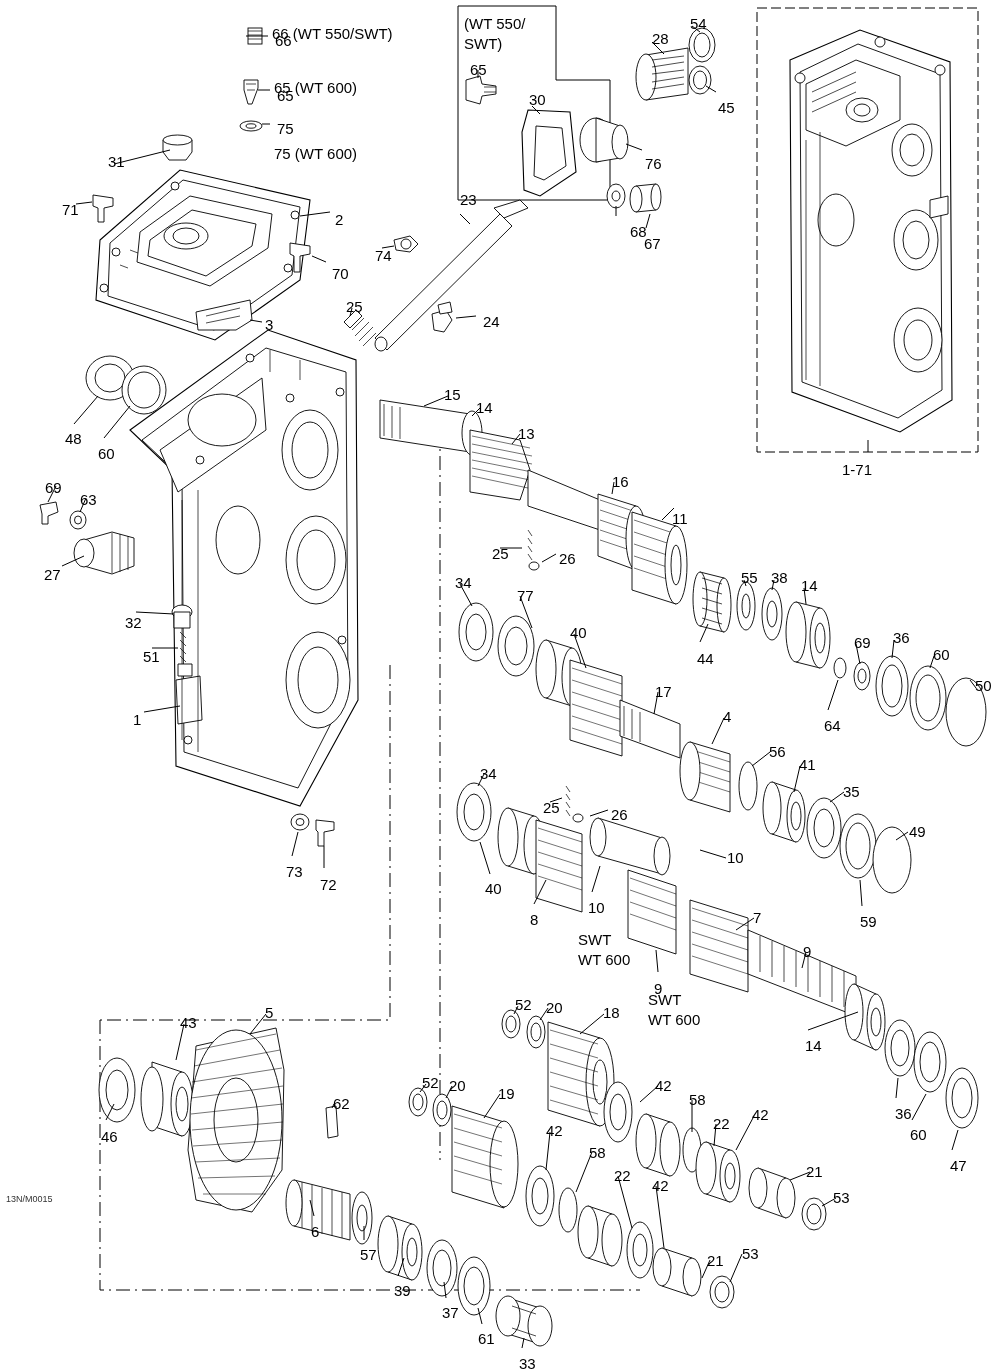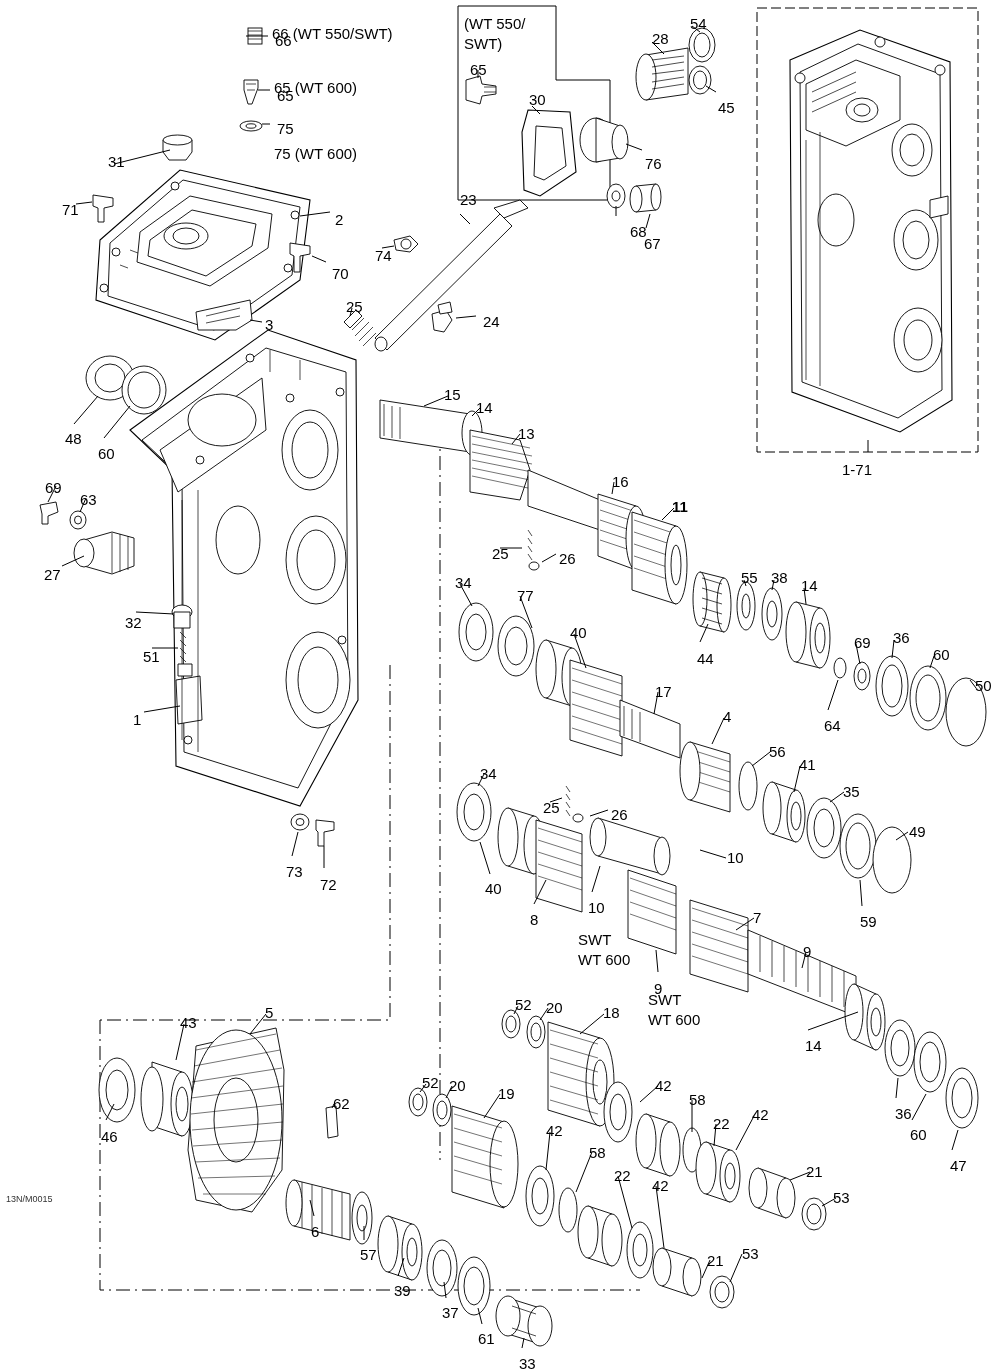--- a/index.html
+++ b/index.html
@@ -578,21 +578,21 @@
       <div class="lbl" style="left: 44px; top: 567px;">27</div>
       <div class="lbl" style="left: 125px; top: 615px;">32</div>
       <div class="lbl" style="left: 143px; top: 649px;">51</div>
       <div class="lbl" style="left: 133px; top: 712px;">1</div>
       <div class="lbl" style="left: 286px; top: 864px;">73</div>
       <div class="lbl" style="left: 320px; top: 877px;">72</div>
       <div class="lbl" style="left: 444px; top: 387px;">15</div>
       <div class="lbl" style="left: 476px; top: 400px;">14</div>
       <div class="lbl" style="left: 518px; top: 426px;">13</div>
       <div class="lbl" style="left: 612px; top: 474px;">16</div>
-      <div class="lbl" style="left: 672px; top: 499px; font-weight: bold;">11</div>
+      <div class="lbl" style="left: 672px; top: 511px;">11</div>
       <div class="lbl" style="left: 492px; top: 546px;">25</div>
       <div class="lbl" style="left: 559px; top: 551px;">26</div>
       <div class="lbl" style="left: 455px; top: 575px;">34</div>
       <div class="lbl" style="left: 517px; top: 588px;">77</div>
       <div class="lbl" style="left: 697px; top: 651px;">44</div>
       <div class="lbl" style="left: 741px; top: 570px;">55</div>
       <div class="lbl" style="left: 771px; top: 570px;">38</div>
       <div class="lbl" style="left: 801px; top: 578px;">14</div>
       <div class="lbl" style="left: 854px; top: 635px;">69</div>
       <div class="lbl" style="left: 824px; top: 718px;">64</div>

